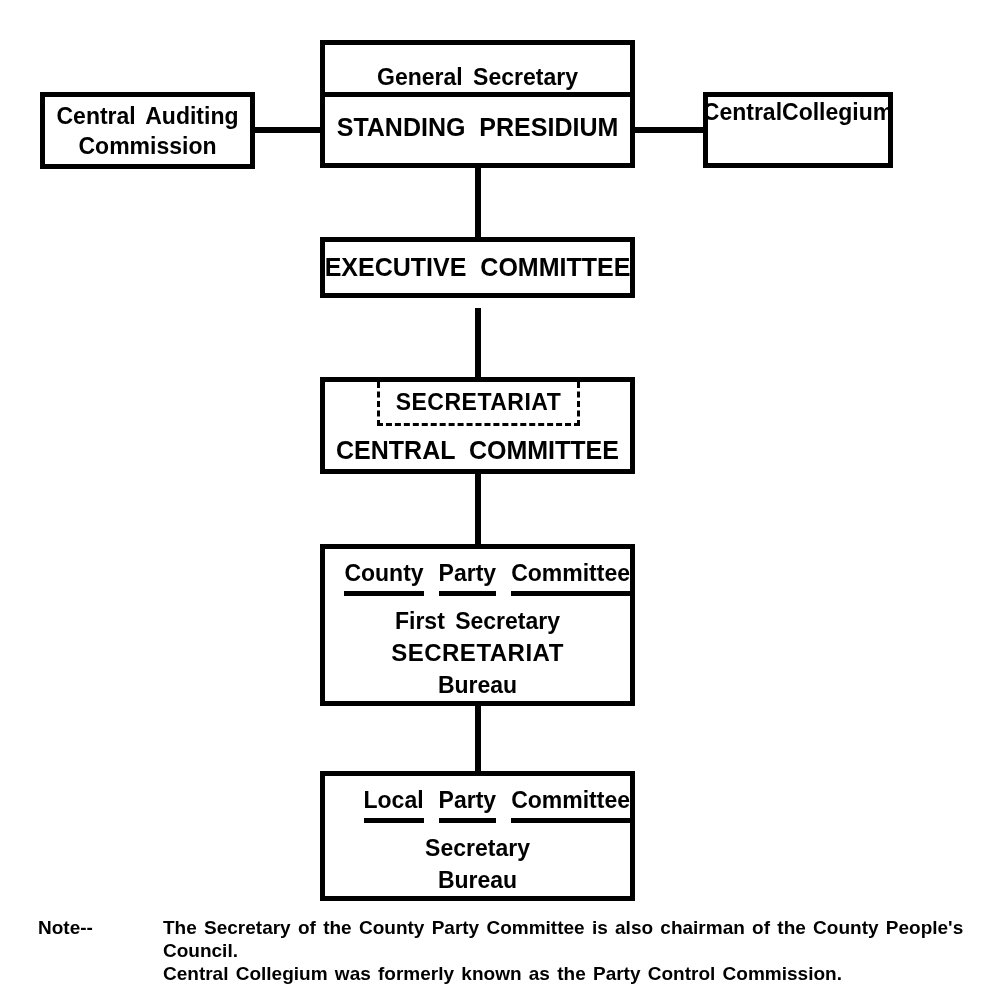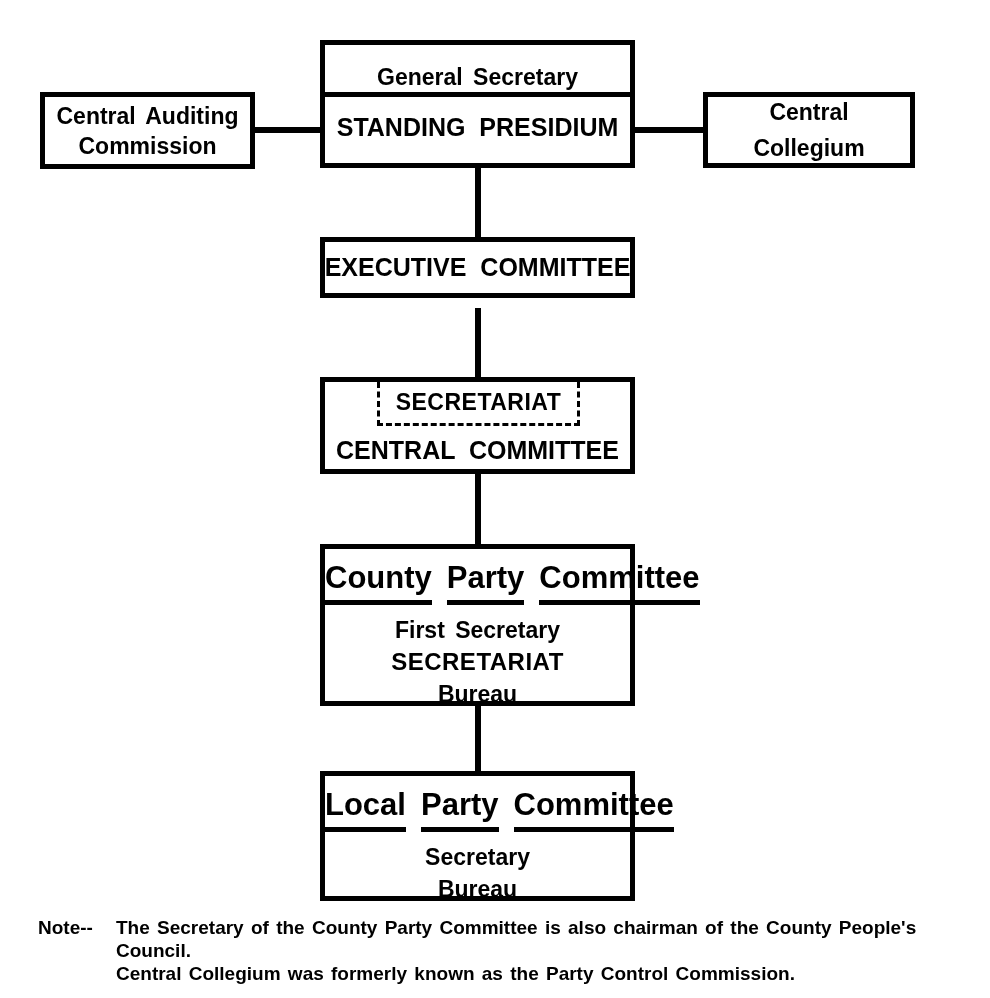--- a/index.html
+++ b/index.html
@@ -16,21 +16,21 @@
   .node {
     position:absolute;
     border:5px solid var(--ink);
     background:var(--paper);
     text-align:center;
   }
 
   
   #box-presidium  { left:320px; top:40px;  width:315px; height:128px; }
   #box-auditing   { left:40px;  top:92px;  width:215px; height:77px; display:flex; flex-direction:column; justify-content:center; }
-  #box-collegium  { left:703px; top:92px;  width:212px; height:76px; display:flex; flex-direction:column; justify-content:space-between; }
+  #box-collegium  { left:703px; top:92px;  width:190px; height:76px; display:flex; flex-direction:row; justify-content:center; }
   #box-executive  { left:320px; top:237px; width:315px; height:61px; display:flex; align-items:center; justify-content:center; }
   #box-cc         { left:320px; top:377px; width:315px; height:97px; }
   #box-county     { left:320px; top:544px; width:315px; height:162px; padding-top:11px; }
   #box-local      { left:320px; top:771px; width:315px; height:130px; padding-top:11px; }
 
   
   #box-presidium .cell-top {
     height:52px; border-bottom:5px solid var(--ink);
     display:flex; align-items:flex-end; justify-content:center;
   }
@@ -51,22 +51,22 @@
     position:absolute; left:0; right:0; top:50px;
     line-height:36px;
   }
 
   
   .txt-caps   { font-size:25px; letter-spacing:0px; word-spacing:7px; white-space:nowrap; }
   .txt-caps-s { font-size:23px; letter-spacing:0.5px; white-space:nowrap; }
   .txt-mixed  { font-size:23px; word-spacing:4px; line-height:30px; white-space:nowrap; }
 
   .title-row {
-    display:flex; justify-content:space-between; gap:15px;
-    font-size:31px;
+    display:flex; justify-content:flex-end; gap:15px;
+    font-size:23px;
   }
   .title-row .uword {
     border-bottom:5px solid var(--ink);
     padding-bottom:4px;
     white-space:nowrap;
   }
   .sub-line { font-size:23px; line-height:32px; word-spacing:4px; }
   .sub-line.caps { font-size:24px; letter-spacing:0.5px; }
   #box-county .title-row { margin-bottom:9px; }
   #box-local  .title-row { margin-bottom:9px; }
@@ -81,21 +81,21 @@
   #conn-v4 { left:475px; top:704px; width:6px; height:68px; }
 
   
   .note {
     position:absolute; left:38px; top:916px; width:930px;
     display:flex;
     font-size:19px; line-height:23px;
     word-spacing:2px;
   }
   .note-label { flex:0 0 78px; white-space:nowrap; }
-  .note-body  { flex:1; }
+  .note-body  { flex:1;margin-left:47px; }
 </style>
 </head>
 <body>
 
 <div class="stage">
 
   <div class="connector" id="conn-left"></div>
   <div class="connector" id="conn-right"></div>
   <div class="connector" id="conn-v1"></div>
   <div class="connector" id="conn-v2"></div>

